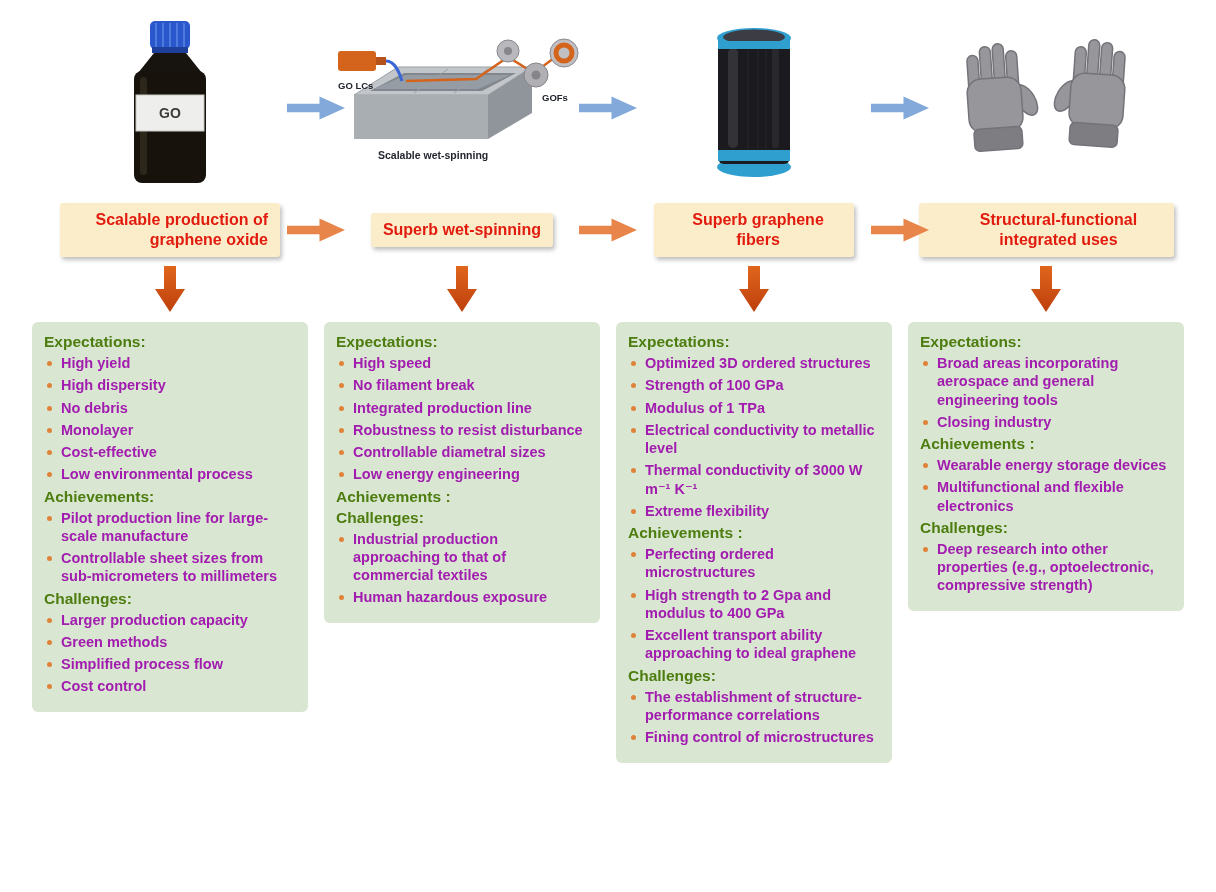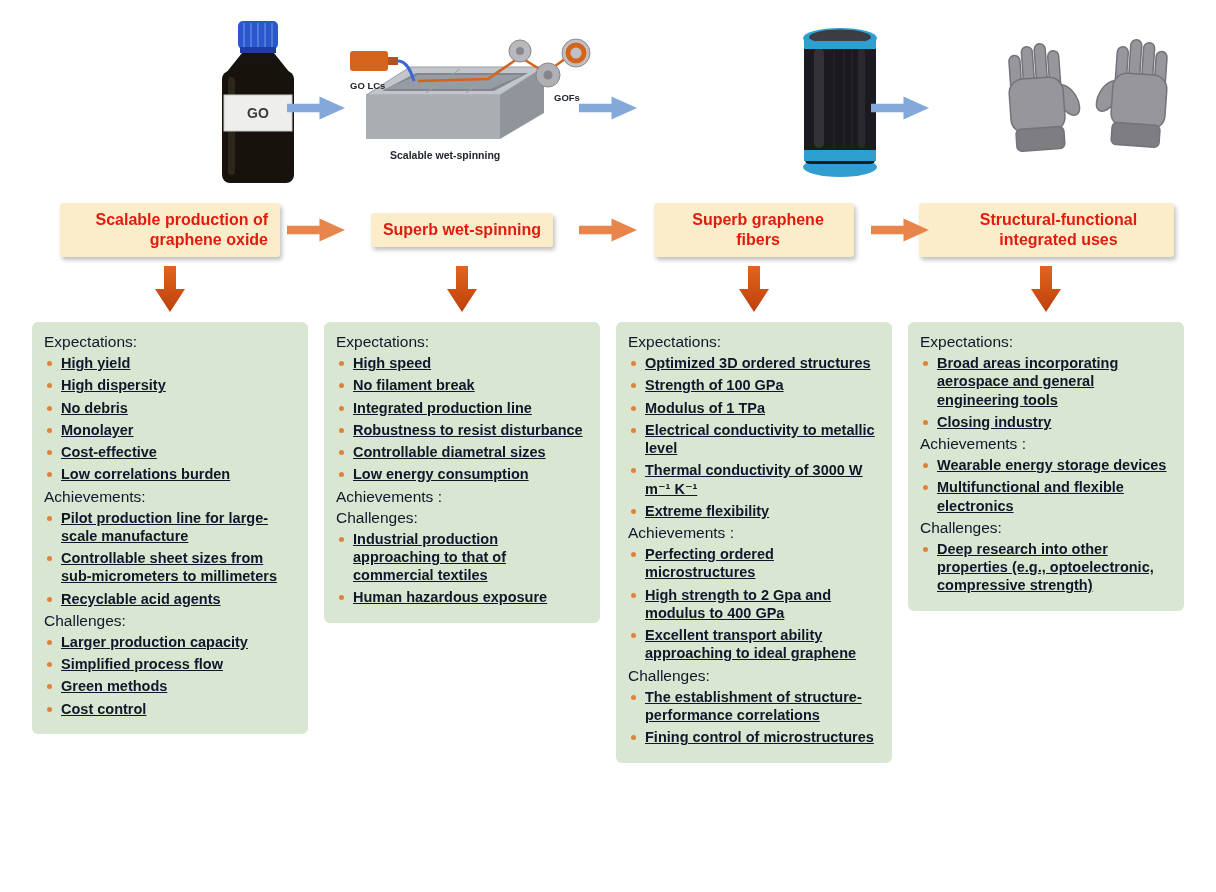--- a/index.html
+++ b/index.html
@@ -9,21 +9,21 @@
     background:#ffffff;
     overflow:hidden;
     font-family:"Liberation Sans","DejaVu Sans",sans-serif;
   }
   .columns{
     position:absolute;left:0;top:0;
     display:flex;gap:16px;padding:8px 32px 0 32px;
   }
   .col{width:276px;flex:0 0 276px;display:flex;flex-direction:column;}
   .img-area{
-    height:192px;display:flex;align-items:center;justify-content:flex-end;
+    height:192px;display:flex;align-items:center;justify-content:center;
   }
   .header-row{height:60px;display:flex;align-items:center;justify-content:center;}
   .header-box{
     background:#fcedca;
     color:#e11b0e;
     font-weight:bold;font-size:16px;line-height:1.25;
     text-align:center;
     padding:7px 12px;border-radius:3px;
     box-shadow:2px 3px 4px rgba(0,0,0,0.25);
   }
@@ -34,30 +34,30 @@
     width:30px;height:46px;margin:6px auto 10px auto;
     background:linear-gradient(180deg,#e0661c,#bd3f0c);
     clip-path:polygon(30% 0,70% 0,70% 50%,100% 50%,50% 100%,0 50%,30% 50%);
   }
   .green-box{
     background:#d9e7d2;
     border-radius:6px;
     padding:10px 12px 12px 12px;
   }
   .sec-title{
-    color:#0f172a;font-weight:normal;font-size:15.5px;
+    color:#4d7c0f;font-weight:bold;font-size:15.5px;
     margin:1px 0 3px 0;
   }
   .sec-items{
     list-style:none;margin:0 0 2px 0;padding:0;
   }
   .sec-items li{
     position:relative;
-    color:#0f172a;font-weight:bold;font-size:14.5px;line-height:1.26;
-    padding-left:17px;margin-bottom:4px;text-decoration:underline;
+    color:#a21caf;font-weight:bold;font-size:14.5px;line-height:1.26;
+    padding-left:17px;margin-bottom:4px;
   }
   .sec-items li::before{
     content:'';position:absolute;left:3px;top:7px;
     width:5px;height:5px;border-radius:50%;
     background:#e0823a;
   }
   .arrow-right{
     position:absolute;width:58px;height:26px;
     clip-path:polygon(0 34%,56% 34%,56% 6%,100% 50%,56% 94%,56% 66%,0 66%);
   }
@@ -94,33 +94,32 @@
       </div>
       <div class="down-arrow"></div>
       <div class="green-box">
           <div class="sec-title">Expectations:</div>
           <ul class="sec-items">
             <li>High yield</li>
             <li>High dispersity</li>
             <li>No debris</li>
             <li>Monolayer</li>
             <li>Cost-effective</li>
-            <li>Low correlations burden</li>
+            <li>Low environmental process</li>
           </ul>
           <div class="sec-title">Achievements:</div>
           <ul class="sec-items">
             <li>Pilot production line for large-scale manufacture</li>
             <li>Controllable sheet sizes from sub-micrometers to millimeters</li>
-            <li>Recyclable acid agents</li>
           </ul>
           <div class="sec-title">Challenges:</div>
           <ul class="sec-items">
             <li>Larger production capacity</li>
+            <li>Green methods</li>
             <li>Simplified process flow</li>
-            <li>Green methods</li>
             <li>Cost control</li>
           </ul>
         </div>
     </div>
 
     <div class="col">
       <div class="img-area">
         <svg width="252" height="170" viewBox="0 0 252 170">
           <polygon points="18,76 152,76 196,48 62,48" fill="#c2c6ca" stroke="#9aa0a6" stroke-width="1"></polygon>
           <polygon points="34,72 146,72 180,54 68,54" fill="#81878d"></polygon>
@@ -149,21 +148,21 @@
       </div>
       <div class="down-arrow"></div>
       <div class="green-box">
           <div class="sec-title">Expectations:</div>
           <ul class="sec-items">
             <li>High speed</li>
             <li>No filament break</li>
             <li>Integrated production line</li>
             <li>Robustness to resist disturbance</li>
             <li>Controllable diametral sizes</li>
-            <li>Low energy consumption</li>
+            <li>Low energy engineering</li>
           </ul>
           <div class="sec-title">Achievements :</div>
           <div class="sec-title">Challenges:</div>
           <ul class="sec-items">
             <li>Industrial production approaching to that of commercial textiles</li>
             <li>Human hazardous exposure</li>
           </ul>
         </div>
     </div>
 

